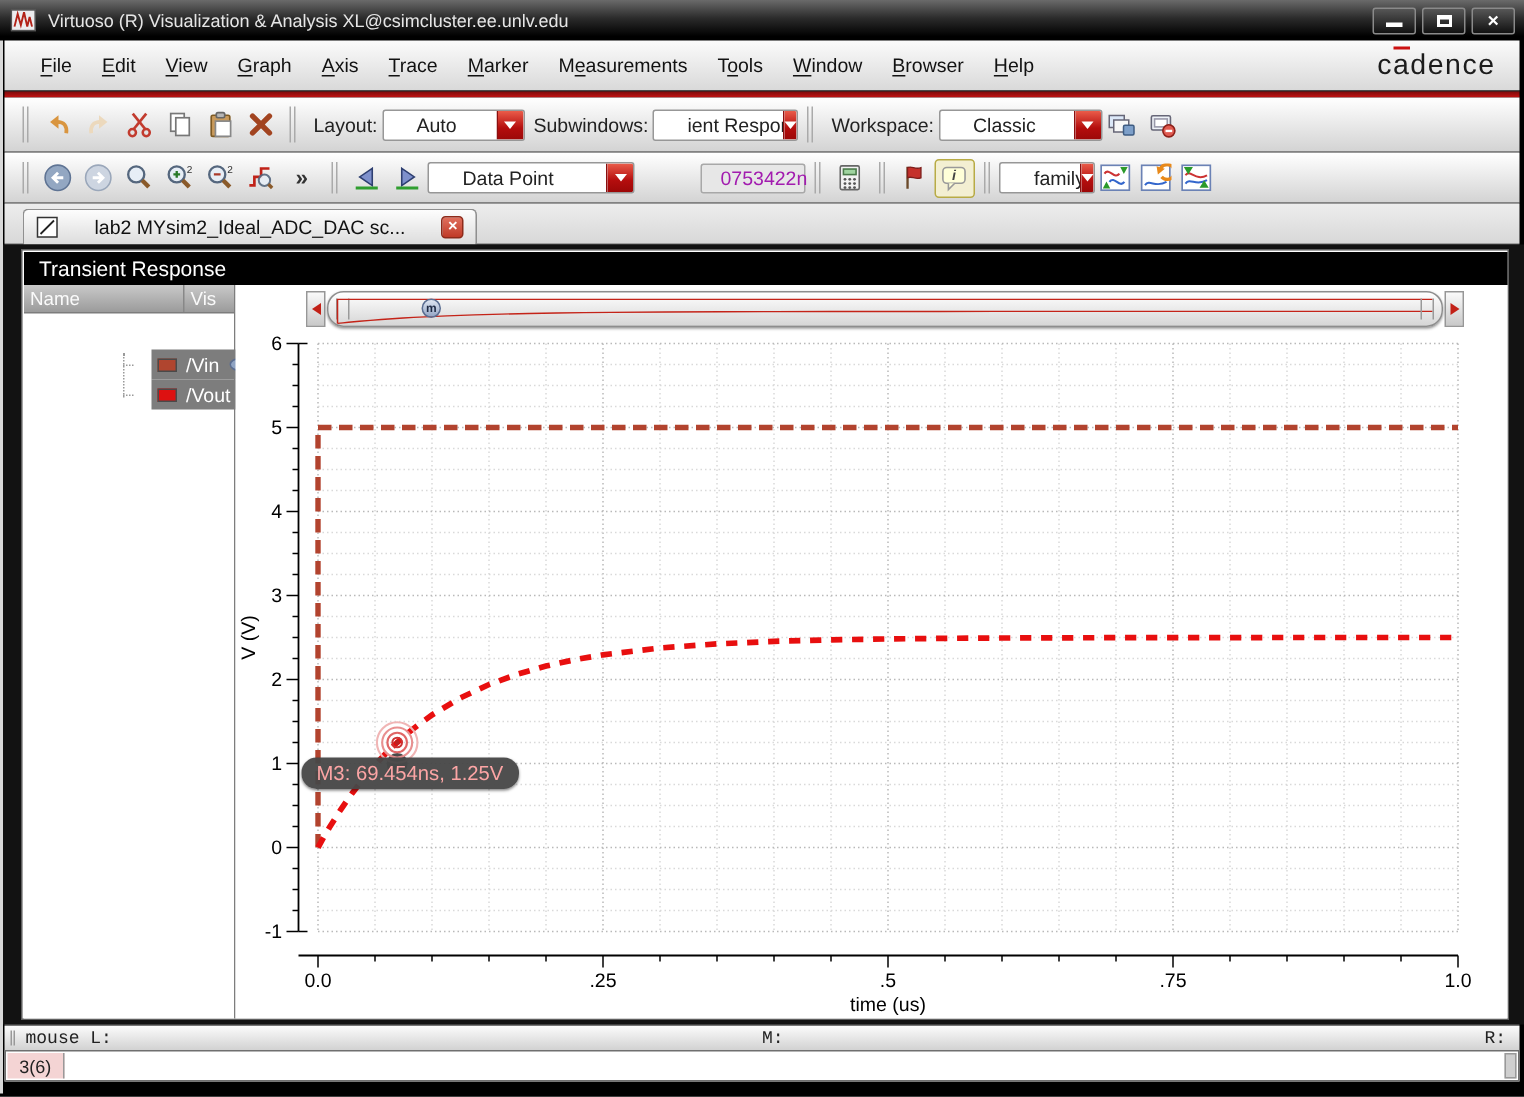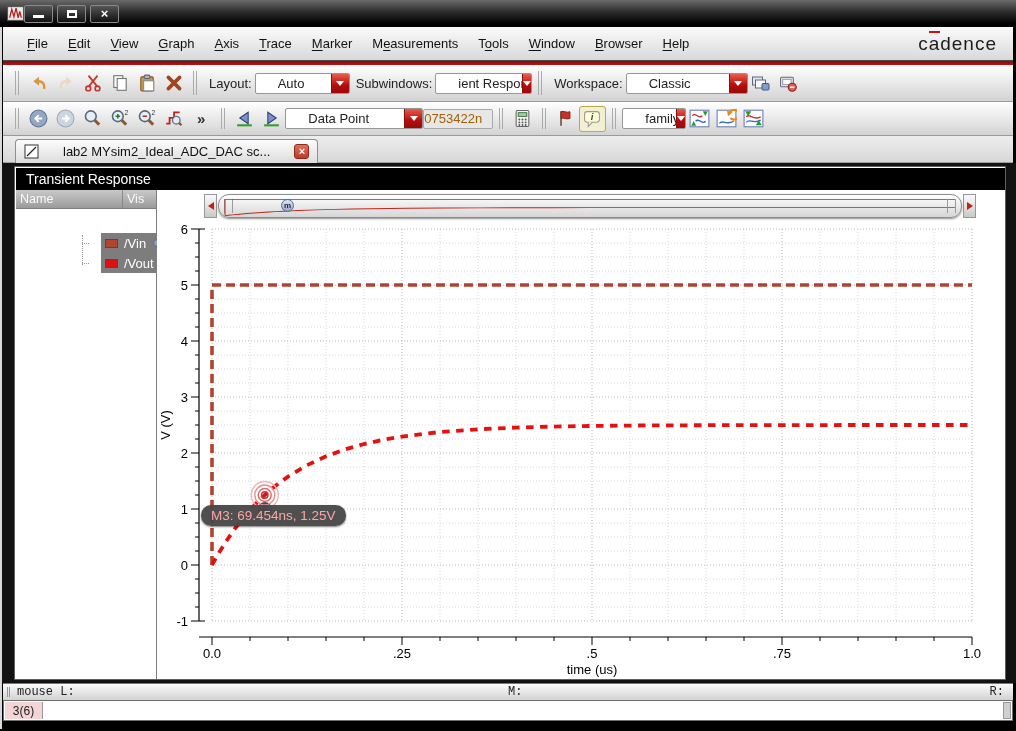--- a/index.html
+++ b/index.html
@@ -47,22 +47,22 @@
   .combo { height:21px; display:flex; align-items:center; background:#fff;
     border:1px solid #979797; border-radius:2px; cursor:pointer; flex:none; }
   .combo-text { padding:0 22px; font-size:13px; color:#222; white-space:nowrap; overflow:hidden; }
   .combo-arrow { width:18px; height:19px; margin-left:auto;
     background:linear-gradient(#ea5c4a,#b40d0d 60%,#9c0808);
     border-left:1px solid #8a0f0f; border-radius:0 1px 1px 0;
     display:flex; align-items:center; justify-content:center; }
   .combo-arrow i { width:0; height:0; border-left:4px solid transparent;
     border-right:4px solid transparent; border-top:5px solid #fff; }
   .tfield { width:70px; height:20px; background:#e7e7e7;
-    border:1px solid #a8a8a8; border-radius:2px; color:#a16207; font-size:13px;
-    display:flex; align-items:center; padding:0 0; }
+    border:1px solid #a8a8a8; border-radius:2px; color:#a21caf; font-size:13px;
+    display:flex; align-items:center; padding:0 12px;margin-left:44px; }
   .chev { font-size:15px; font-weight:bold; color:#333; margin:0 10px; }
   .pressed { background:#f3efd2; border:1px solid #b8ab46; }
 
   
   .tabbar { position:absolute; left:3px; top:136px; width:1010px; height:27px;
     background:linear-gradient(#ededed,#d8d8d8); border-bottom:1px solid #a0a0a0; }
   .tab { position:absolute; left:12px; top:3px; height:24px;
     background:linear-gradient(#fdfdfd,#dcdcdc); border:1px solid #8f8f8f;
     border-bottom:none; border-radius:4px 4px 0 0; display:flex;
     align-items:center; padding:0 8px; gap:24px; cursor:pointer; }
@@ -152,20 +152,21 @@
 </head>
 <body>
 
 <div class="titlebar">
   <span class="app-icon">
     <svg width="17" height="17" viewBox="0 0 16 16">
         <rect x="0.5" y="1.5" width="15" height="13" fill="#ececee" stroke="#555"></rect>
         <path d="M2.5 12 L4.5 4 L6.5 11 L8.5 3 L10.5 12 L12 6 L13.5 12" stroke="#b22218" stroke-width="1.2" fill="none"></path>
       </svg>
   </span>
+  <span class="title-text">Virtuoso (R) Visualization &amp; Analysis XL@csimcluster.ee.unlv.edu</span>
   <span class="win-btns">
     <span class="win-btn">
         <span class="glyph-min"></span>
       </span>
     <span class="win-btn">
         <span class="glyph-max"></span>
       </span>
     <span class="win-btn">
         <span class="glyph-close">×</span>
       </span>
@@ -241,21 +242,21 @@
   </span>
   <span class="tb-label">Subwindows:</span>
   <span class="combo" style="width:97px">
     <span class="combo-text">ient Response</span>
     <span class="combo-arrow">
         <i></i>
       </span>
   </span>
   <span class="grip"></span>
   <span class="tb-label">Workspace:</span>
-  <span class="combo" style="width:122px">
+  <span class="combo" style="width:109px">
     <span class="combo-text">Classic</span>
     <span class="combo-arrow">
         <i></i>
       </span>
   </span>
   <span class="tbtn">
     <svg width="20" height="18" viewBox="0 0 20 17">
         <rect x="1.5" y="2.5" width="10" height="8" fill="#dce8f8" stroke="#667"></rect>
         <rect x="4.5" y="5.5" width="10" height="8" fill="#f8f8f8" stroke="#667"></rect>
         <rect x="11" y="9" width="7" height="6.5" rx="1" fill="#7d9fc9" stroke="#3e5c82"></rect>

